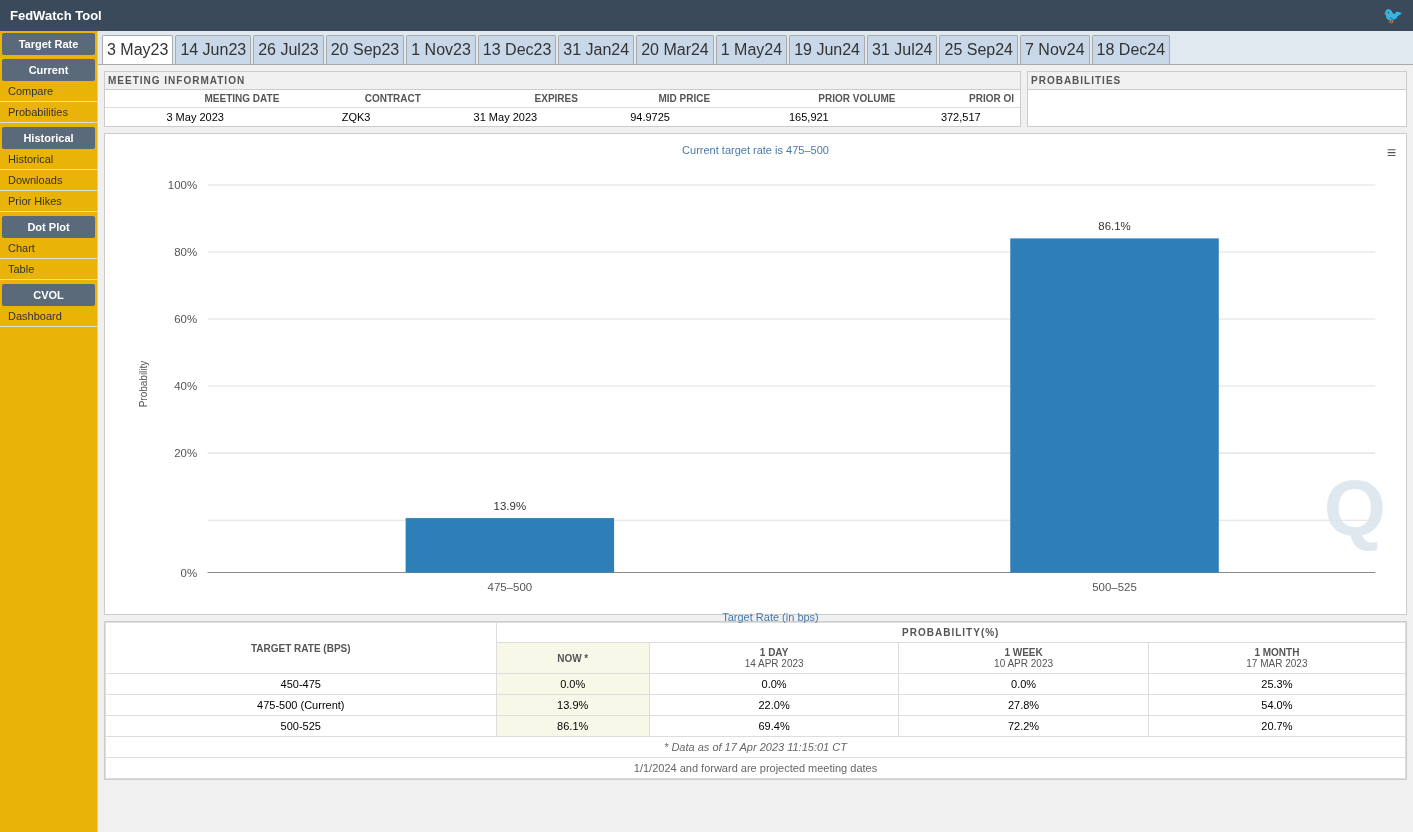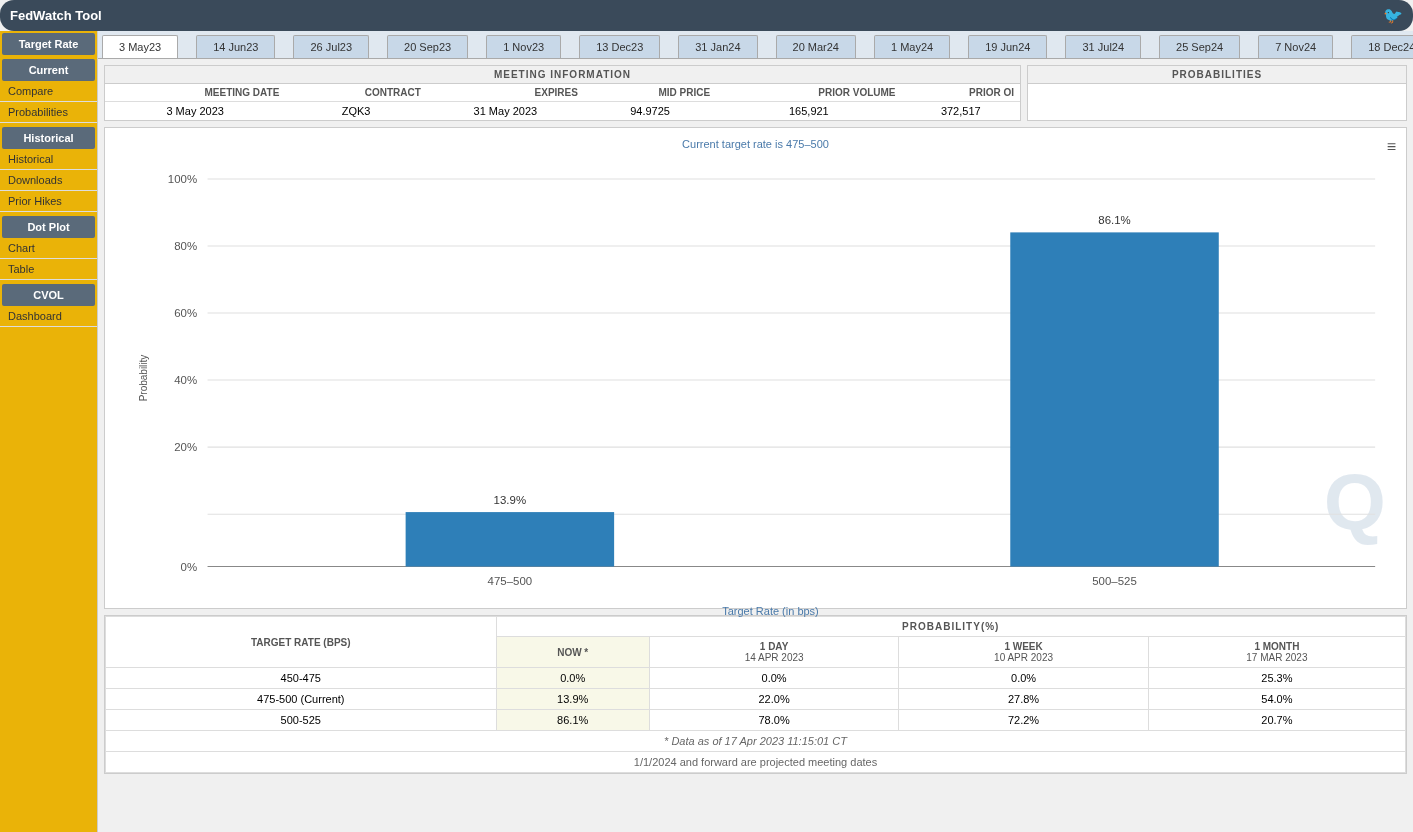--- a/index.html
+++ b/index.html
@@ -6,21 +6,20 @@
     body { font-family: Arial, sans-serif; font-size: 12px; background: #f0f0f0; }
 
     
     #titlebar {
       background: #3a4a5a;
       color: white;
       padding: 6px 10px;
       display: flex;
       align-items: center;
       justify-content: space-between;
-      border-radius: 14px;
     }
     #titlebar span { font-size: 13px; font-weight: bold; }
 
     
     #app { display: flex; height: calc(100vh - 30px); }
 
     
     #sidebar {
       width: 98px;
       background: #eab308;
@@ -57,24 +56,24 @@
       display: flex;
       align-items: center;
       padding: 4px 4px 0 4px;
       border-bottom: 1px solid #aaa;
       flex-wrap: nowrap;
       overflow-x: auto;
     }
     .tab {
       background: #c8d8e8;
       color: #333;
-      padding: 5px 16px;
-      font-size: 11px;
+      padding: 5px 4px;
+      font-size: 16px;
       border-radius: 2px 2px 0 0;
-      margin-right: 18px;
+      margin-right: 2px;
       cursor: pointer;
       border: 1px solid #aaa;
       border-bottom: none;
       white-space: nowrap;
     }
     .tab.active { background: white; color: #333; }
 
     
     #content { flex: 1; overflow-y: auto; padding: 6px; }
 
@@ -89,21 +88,21 @@
       border: 1px solid #ccc;
       background: white;
     }
     .probabilities-box {
       width: 380px;
       border: 1px solid #ccc;
       background: white;
     }
     .box-header {
       background: #f0f0f0;
-      text-align: center;
+      text-align: left;
       font-size: 10px;
       font-weight: bold;
       padding: 3px;
       border-bottom: 1px solid #ccc;
       color: #555;
       letter-spacing: 1px;
     }
     .info-table { width: 100%; border-collapse: collapse; }
     .info-table th {
       font-size: 10px;
@@ -362,21 +361,21 @@
               <tr>
       <td class="rate-cell">475-500 (Current)</td>
       <td class="now-highlight">13.9%</td>
       <td>22.0%</td>
       <td>27.8%</td>
       <td>54.0%</td>
     </tr>
               <tr>
       <td class="rate-cell">500-525</td>
       <td class="now-highlight">86.1%</td>
-      <td>78.0%</td>
+      <td>69.4%</td>
       <td>72.2%</td>
       <td>20.7%</td>
     </tr>
             </tbody>
           <tfoot>
             <tr>
               <td colspan="5" class="footnote">* Data as of 17 Apr 2023 11:15:01 CT</td>
             </tr>
             <tr>
               <td colspan="5" class="bottom-note">1/1/2024 and forward are projected meeting dates</td>

